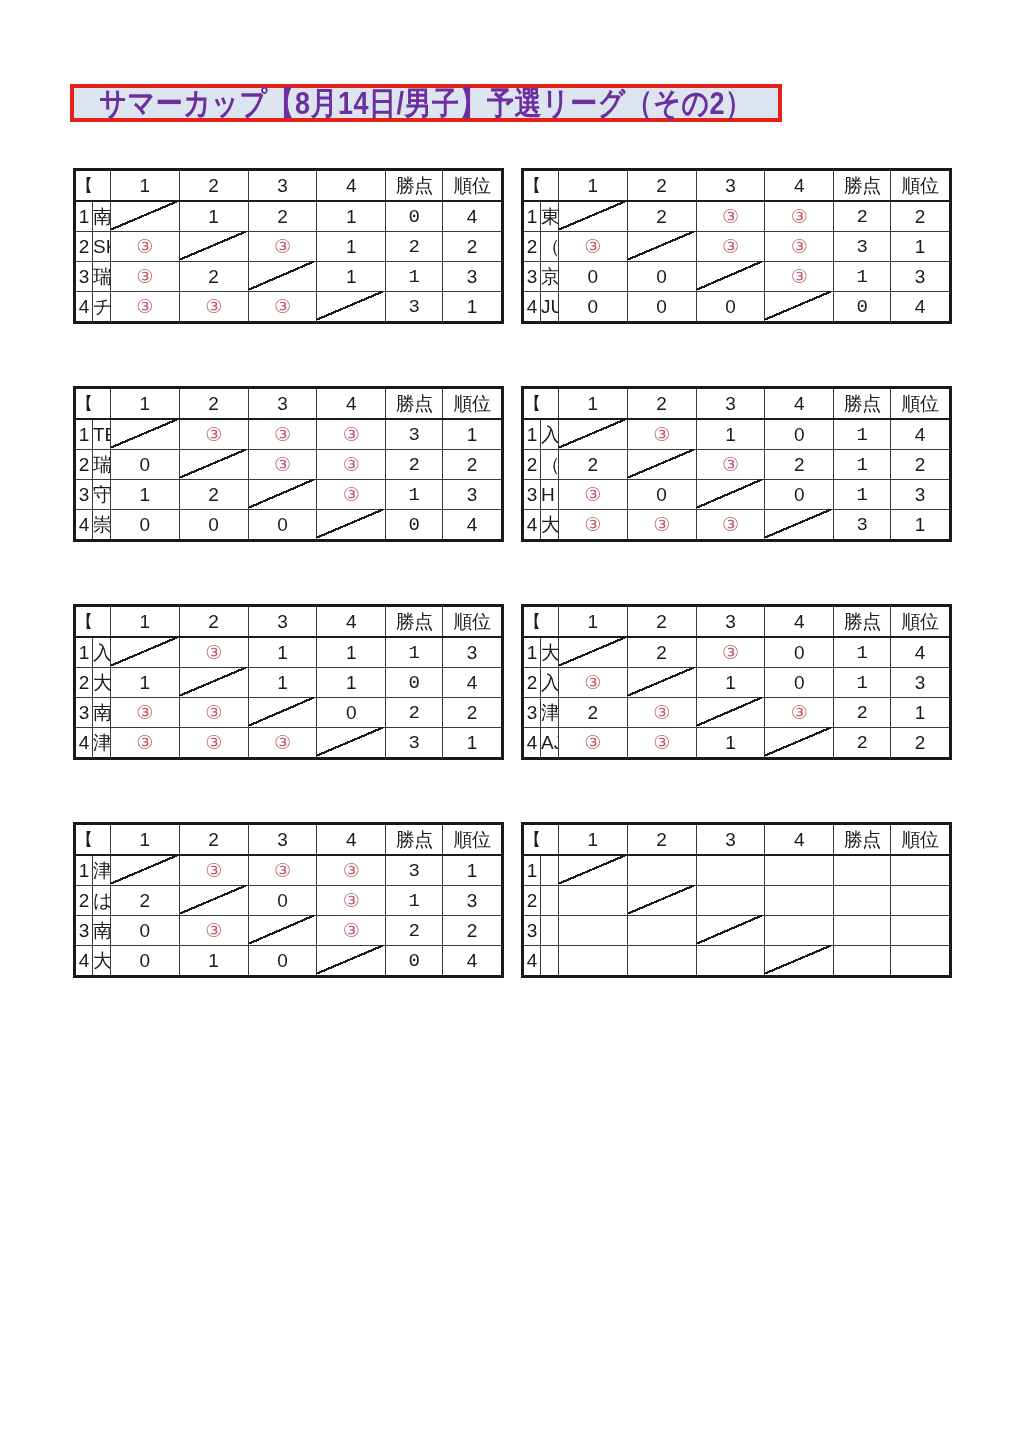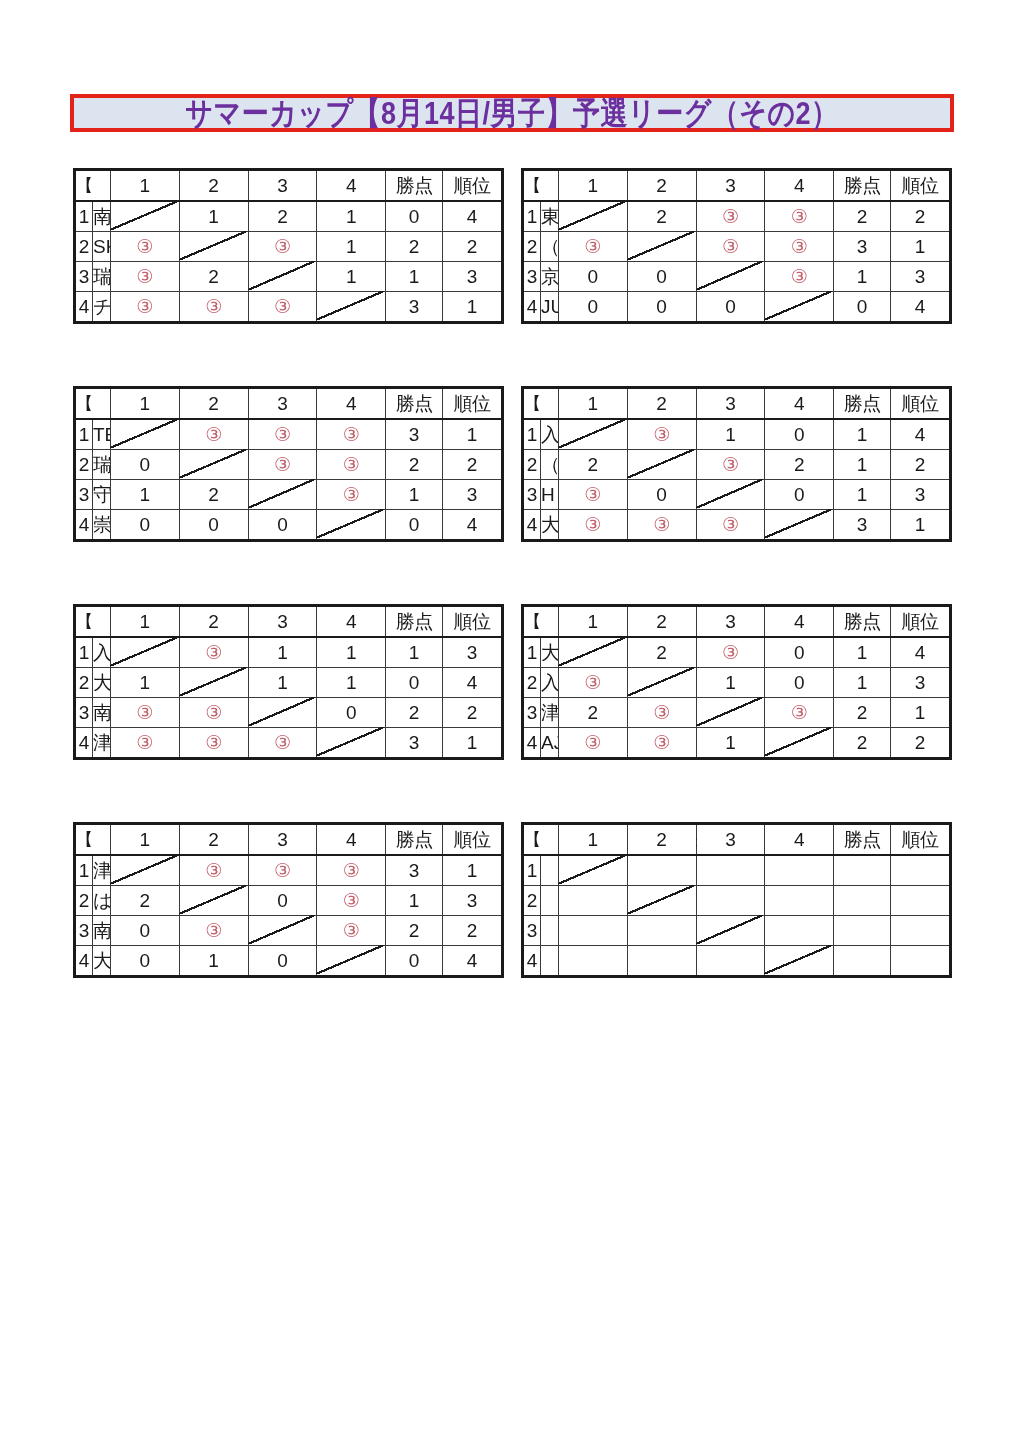--- a/index.html
+++ b/index.html
@@ -13,22 +13,22 @@
     position: relative;
     font-family: "Liberation Sans", "DejaVu Sans", sans-serif;
     color: #000000;
     overflow: hidden;
   }
 
   
   #title-banner {
     position: absolute;
     left: 70px;
-    top: 94px;
-    width: 884px;
+    top: 84px;
+    width: 712px;
     height: 38px;
     border: 4px solid #e32219;
     background: #dce4ef;
     box-sizing: border-box;
     display: flex;
     align-items: center;
     justify-content: center;
   }
   #title-text {
     font-size: 27px;
@@ -76,21 +76,21 @@
     font-weight: normal;
     font-size: 19px;
     color: #1a1a1a;
     position: relative;
     background: #ffffff;
   }
   
   .c-idx   { width: 22px; }
   .c-team  { width: 162px; }
   .c-num   { width: 45px; }
-  .c-pts   { width: 37px; }
+  .c-pts   { width: 37px; font-family: Liberation Mono, monospace; }
   .c-rank  { width: 38px; }
 
   
   tr.head td {
     border-bottom: 2px solid #1a1a1a;
   }
   td.block-title {
     text-align: center;
     font-size: 17px;
     white-space: nowrap;

